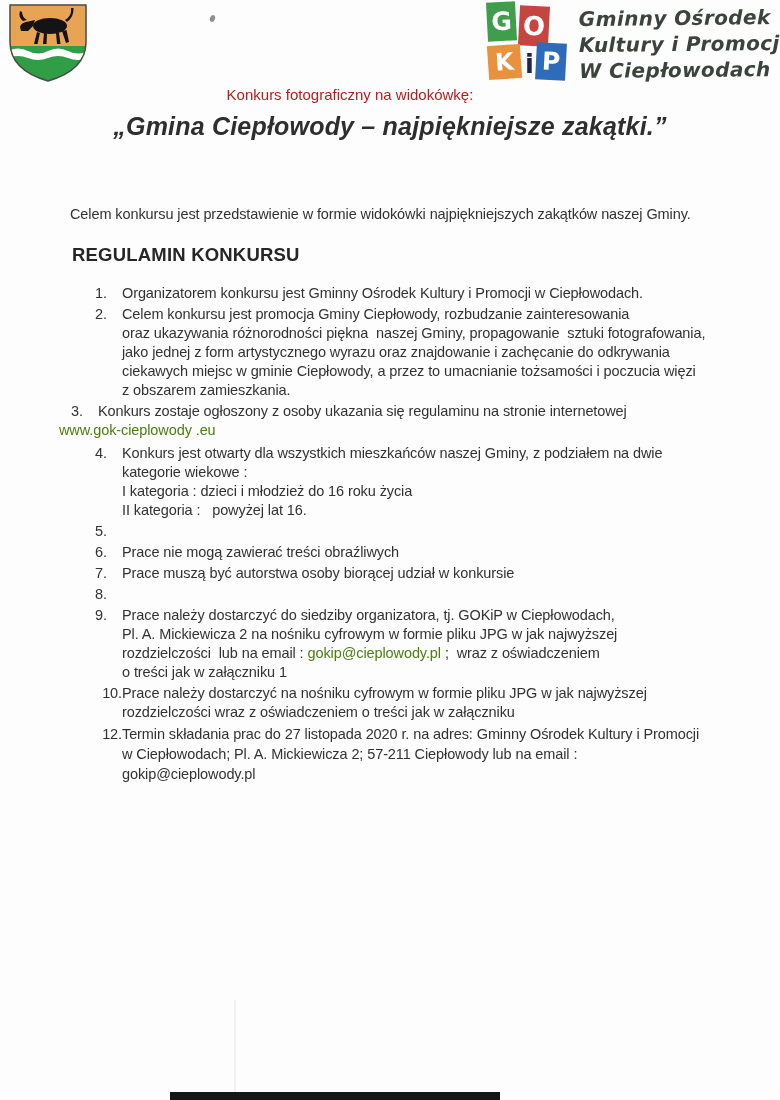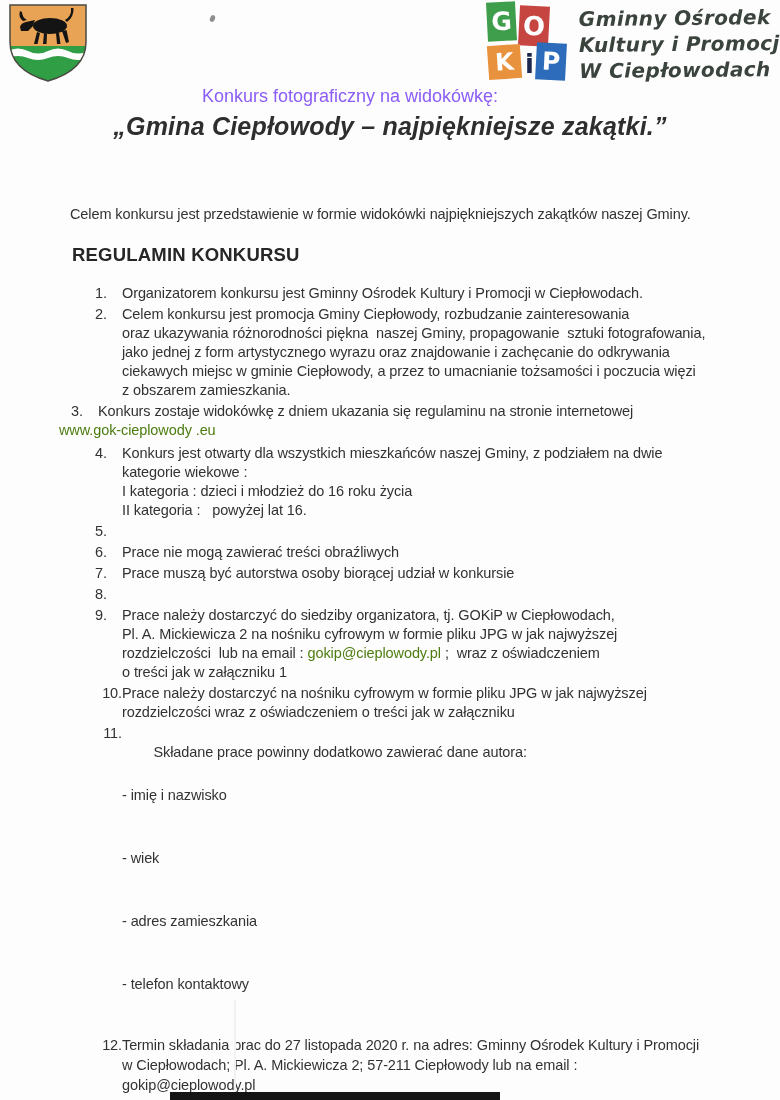--- a/index.html
+++ b/index.html
@@ -17,21 +17,21 @@
   }
   .lbox.g{left:0;top:0;width:29px;height:39px;background:#3f9e4b;transform:rotate(-3deg);font-size:25px;}
   .lbox.o{left:32px;top:4px;width:30px;height:40px;background:#c64540;transform:rotate(3deg);font-size:26px;}
   .lbox.k{left:1px;top:43px;width:33px;height:34px;background:#e8923e;transform:rotate(-4deg);font-size:24px;}
   .lbox.p{left:49px;top:41px;width:30px;height:37px;background:#2d6cba;transform:rotate(3deg);font-size:25px;}
   .lchar-i{position:absolute;left:38px;top:47px;color:#1c2750;font-size:26px;font-weight:bold;font-family:"DejaVu Sans",sans-serif;}
   .logo-text{
     margin-left:8px;padding-top:3px;font-size:20px;line-height:26px;font-weight:bold;font-style:italic;
     color:#3b433d;letter-spacing:0.4px;white-space:nowrap;font-family:"DejaVu Sans",sans-serif;transform:rotate(-0.6deg);
   }
-  .subtitle{position:absolute;top:86px;left:0;width:700px;text-align:center;font-size:18px;color:#8b5cf6;}
+  .subtitle{position:absolute;top:86px;left:0;width:700px;text-align:center;font-size:15px;color:#b91c1c;}
   .doc-title{
     position:absolute;top:112px;left:0;width:780px;text-align:center;
     font-size:25px;font-weight:bold;font-style:italic;color:#2e2e2e;letter-spacing:0.2px;
   }
   
   .content{position:absolute;top:205px;left:0;width:780px;font-size:14.5px;line-height:19px;letter-spacing:-0.1px;}
   .intro{padding-left:70px;padding-right:40px;margin-bottom:20px;}
   .sect-heading{padding-left:72px;font-size:18.5px;line-height:22px;font-weight:bold;color:#262626;letter-spacing:0.2px;margin-bottom:18px;}
   .li{display:flex;margin-bottom:2px;padding-left:95px;}
   .li.dd{padding-left:88px;}
@@ -110,21 +110,21 @@
       <span class="num">2.</span>
       <span class="txt">Celem konkursu jest promocja Gminy Ciepłowody, rozbudzanie zainteresowania
 oraz ukazywania różnorodności piękna  naszej Gminy, propagowanie  sztuki fotografowania,
 jako jednej z form artystycznego wyrazu oraz znajdowanie i zachęcanie do odkrywania
 ciekawych miejsc w gminie Ciepłowody, a przez to umacnianie tożsamości i poczucia więzi
 z obszarem zamieszkania.</span>
     </div>
 
     <div class="li outdent">
       <span class="num">3.</span>
-      <span class="txt">Konkurs zostaje widokówkę z dniem ukazania się regulaminu na stronie internetowej</span>
+      <span class="txt">Konkurs zostaje ogłoszony z osoby ukazania się regulaminu na stronie internetowej</span>
     </div>
     <div class="weblink-row">
       <a class="link">www.gok-cieplowody .eu</a>
     </div>
 
     <div class="li">
       <span class="num">4.</span>
       <span class="txt">Konkurs jest otwarty dla wszystkich mieszkańców naszej Gminy, z podziałem na dwie
 kategorie wiekowe :
 I kategoria : dzieci i młodzież do 16 roku życia
@@ -156,30 +156,20 @@
 rozdzielczości  lub na email : </span><a class="link">gokip@cieplowody.pl</a><span> ;  wraz z oświadczeniem
 o treści jak w załączniku 1</span></span>
     </div>
 
     <div class="li dd">
       <span class="num">10.</span>
       <span class="txt">Prace należy dostarczyć na nośniku cyfrowym w formie pliku JPG w jak najwyższej
 rozdzielczości wraz z oświadczeniem o treści jak w załączniku</span>
     </div>
 
-    <div class="li dd">
-      <span class="num">11.</span>
-      <div class="txt">
-        <span>Składane prace powinny dodatkowo zawierać dane autora:</span>
-        <div class="dash">- imię i nazwisko</div>
-        <div class="dash">- wiek</div>
-        <div class="dash">- adres zamieszkania</div>
-        <div class="dash">- telefon kontaktowy</div>
-      </div>
-    </div>
 
     <div class="li dd lg">
       <span class="num">12.</span>
       <span class="txt">Termin składania prac do 27 listopada 2020 r. na adres: Gminny Ośrodek Kultury i Promocji
 w Ciepłowodach; Pl. A. Mickiewicza 2; 57-211 Ciepłowody lub na email :
 gokip@cieplowody.pl</span>
     </div>
 
   </div>
 

